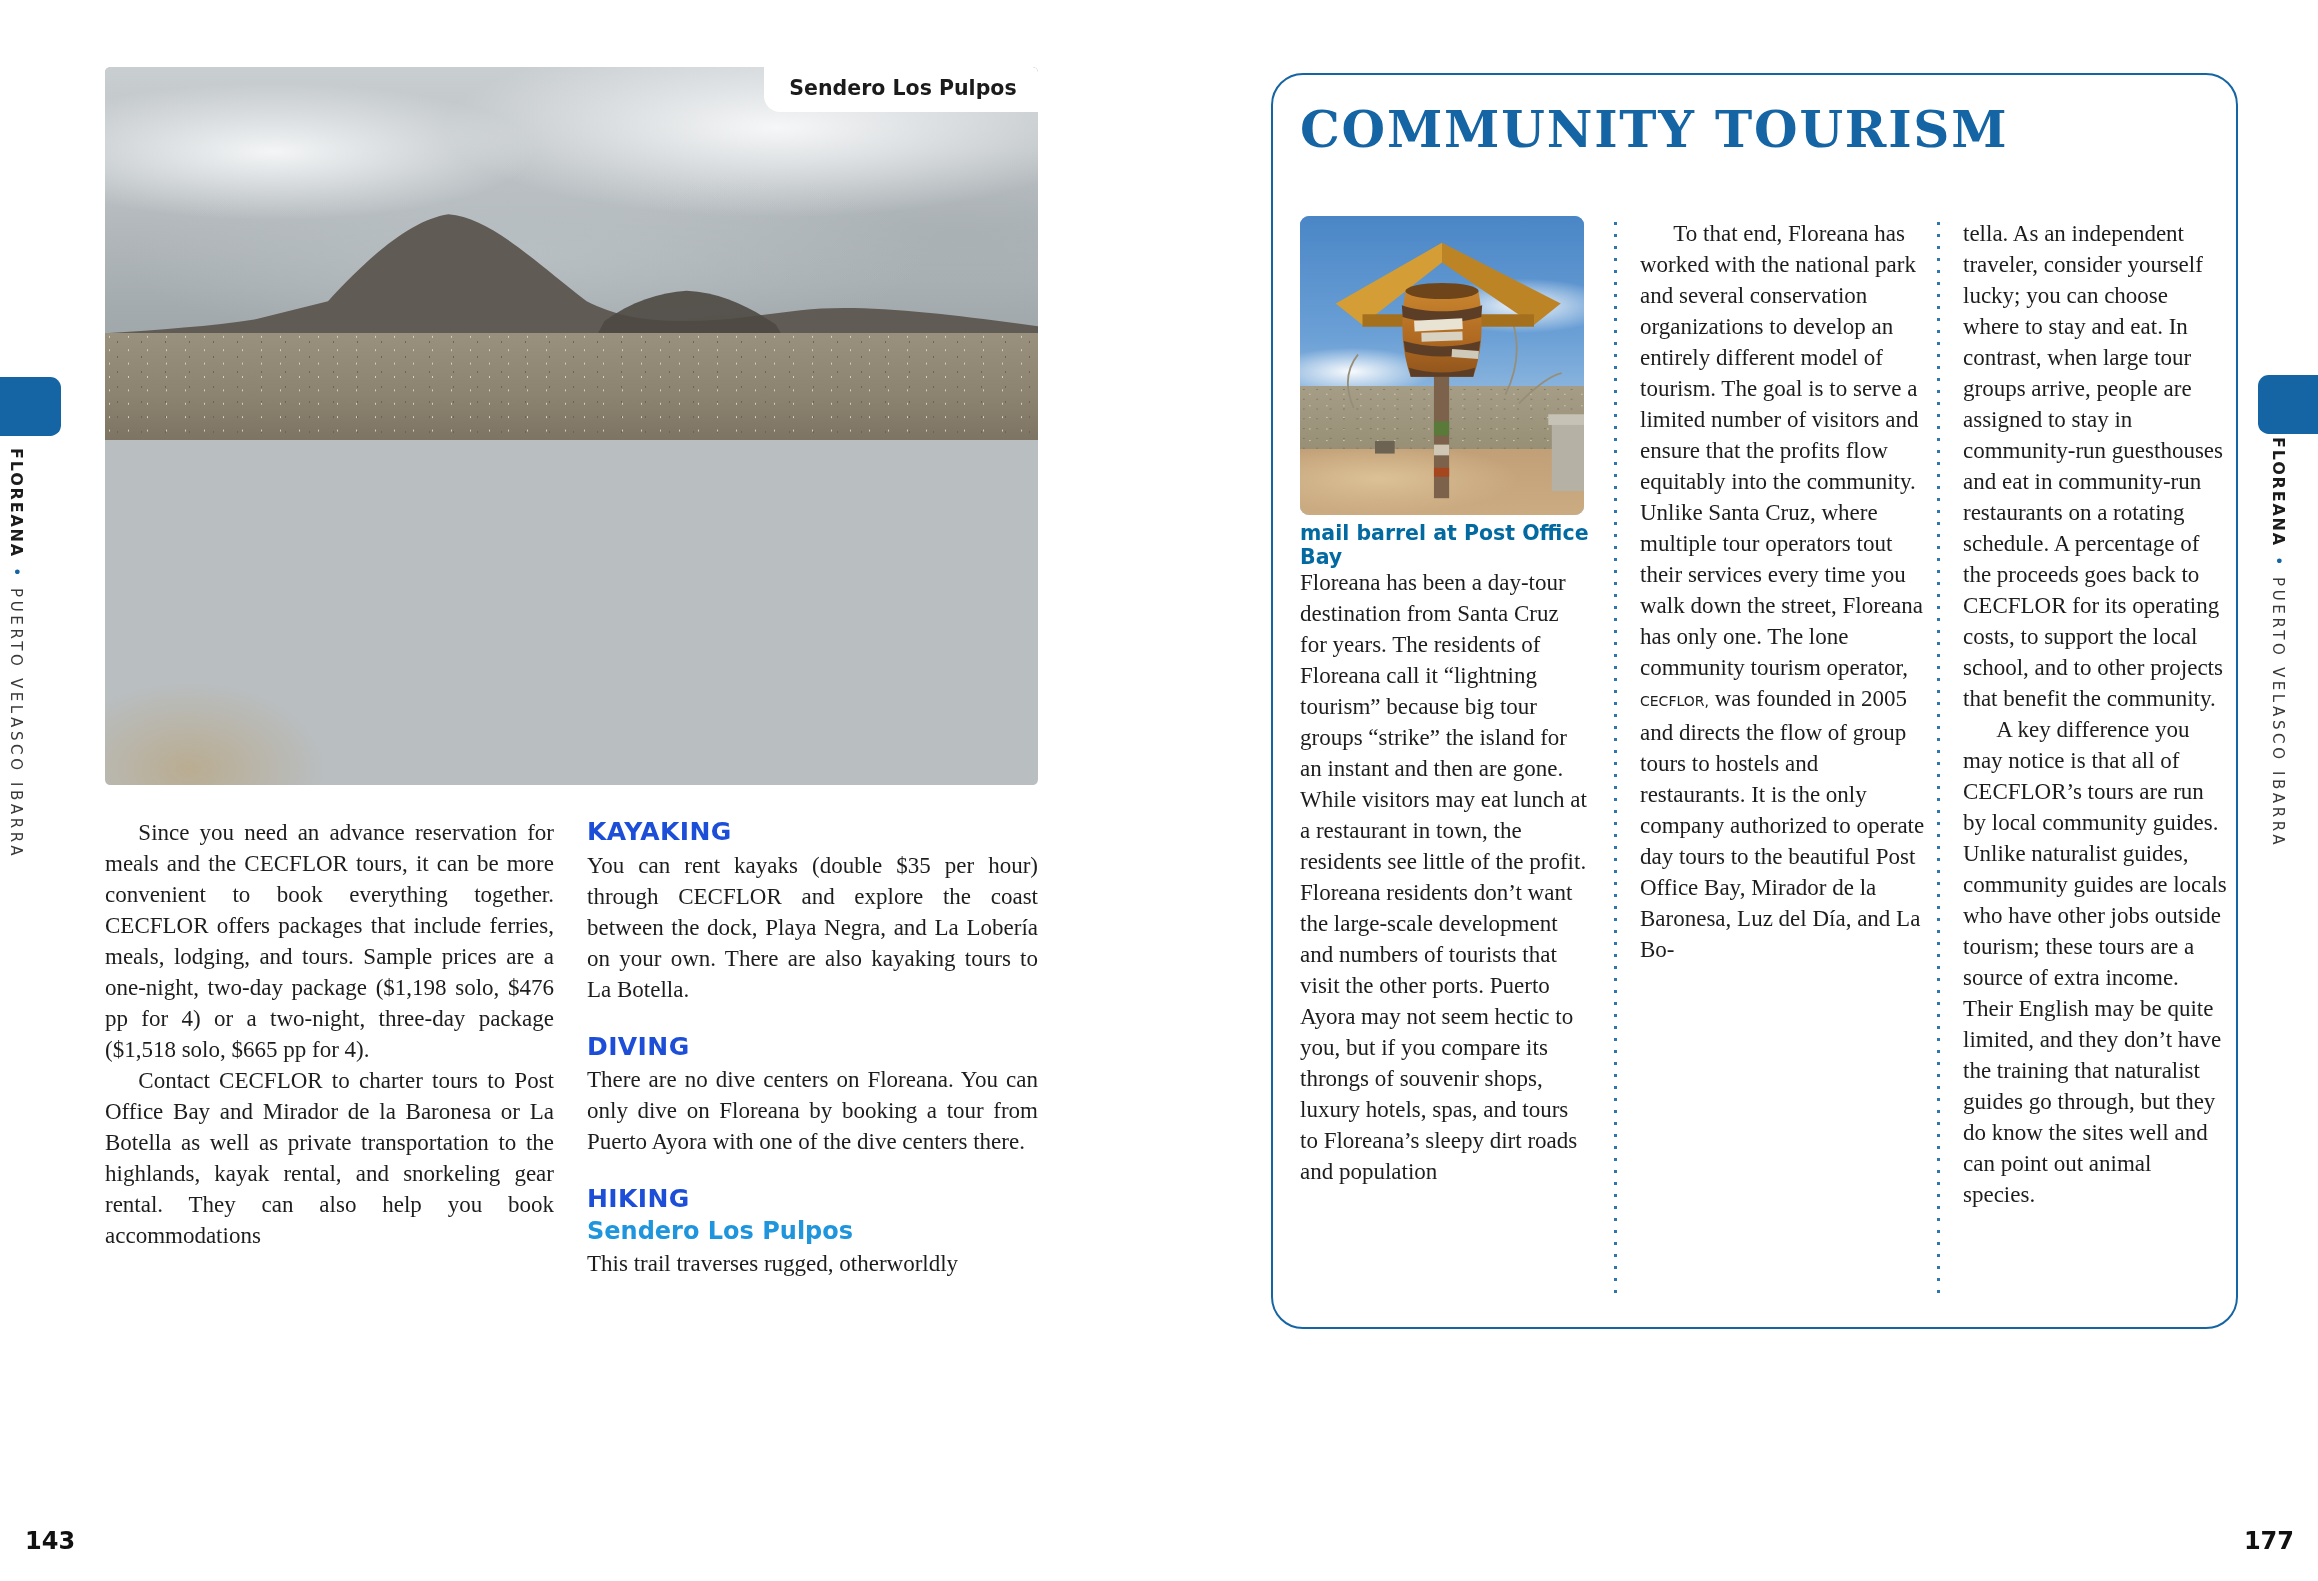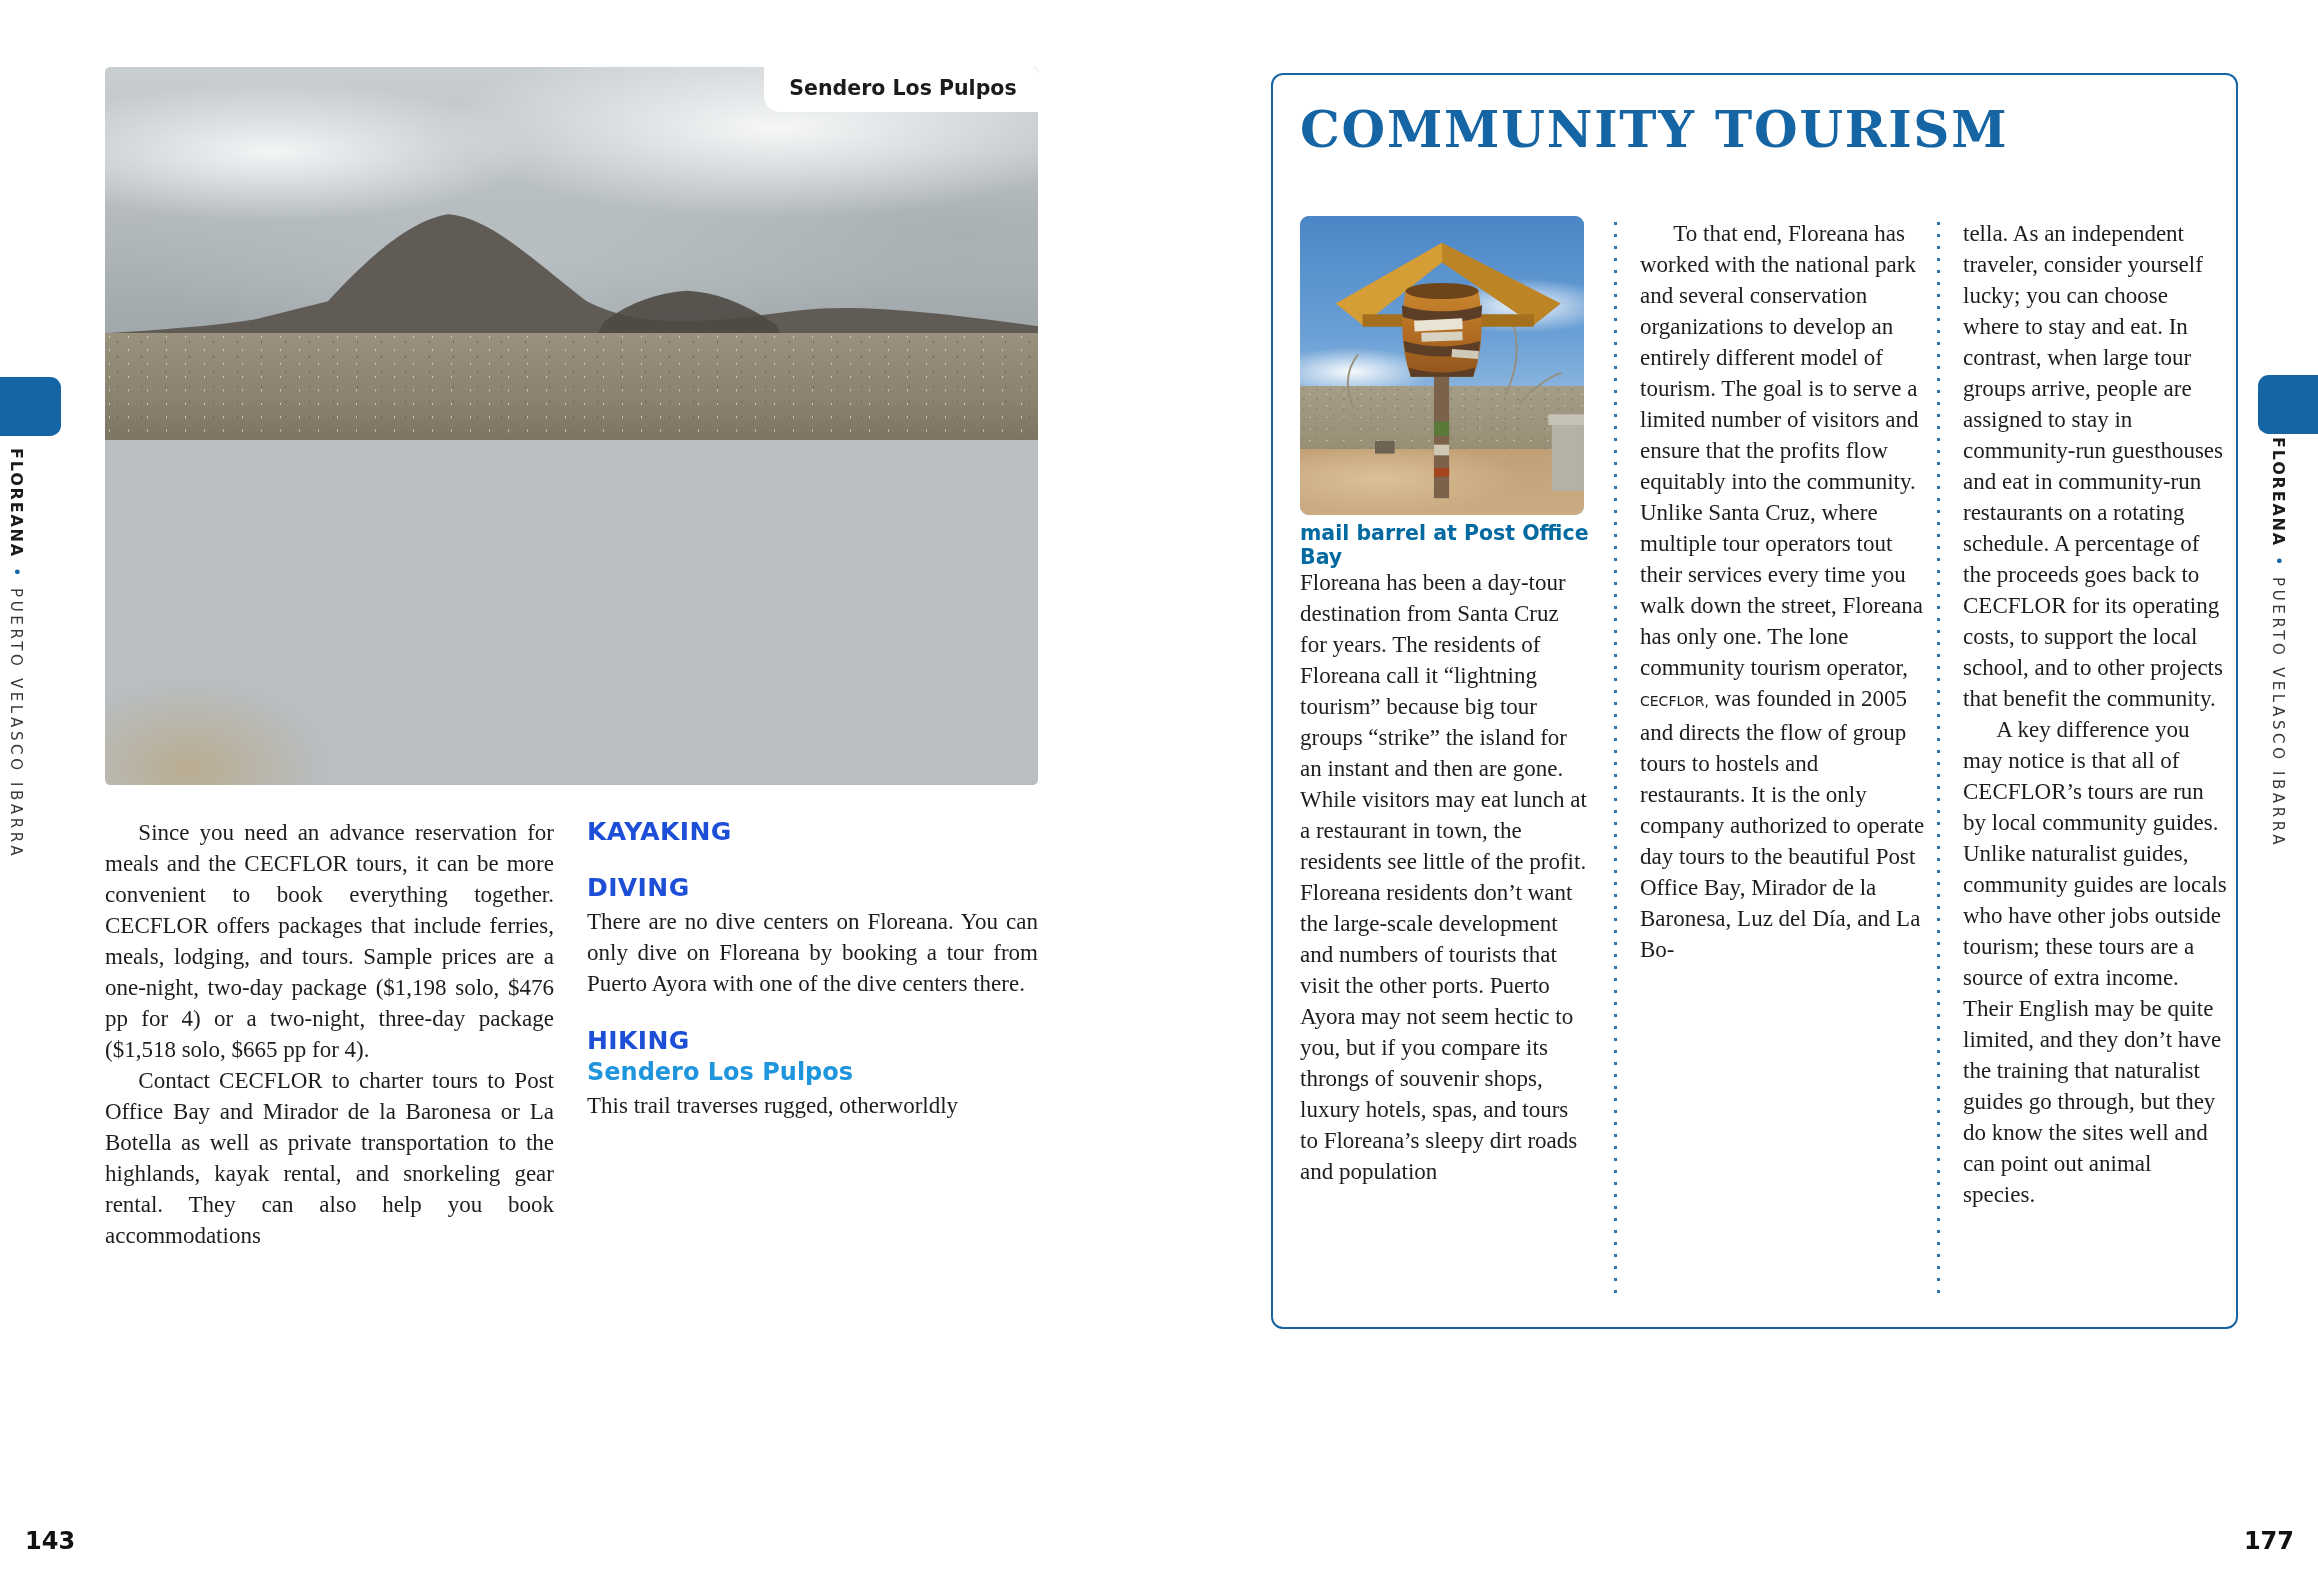--- a/index.html
+++ b/index.html
@@ -64,21 +64,21 @@
   .col1{left:105px;}
   .col2{left:587px;width:451px;}
   .ind{text-indent:1.45em;}
   .h-rec{font:700 30px "DejaVu Sans",sans-serif;color:#d8486e;margin:23px 0 3.6px 0;text-align:left;}
   .h-act{font:700 25px "DejaVu Sans",sans-serif;color:#1d4ed8;letter-spacing:0.4px;margin:0 0 3.6px 0;text-align:left;}
   .h-act.gap{margin-top:27px;}
   .h-trail{font:700 24px "DejaVu Sans",sans-serif;color:#1e95dc;margin:1.8px 0 3.6px 0;text-align:left;}
 
   
   .ct-box{position:absolute;left:1271px;top:73px;width:967px;height:1256px;box-sizing:border-box;
-          border:2.7px solid #1565a4;border-radius:12px;background:#fff;}
+          border:2.7px solid #1565a4;border-radius:32px;background:#fff;}
   .ct-title{position:absolute;left:27px;top:25px;font-family:"DejaVu Serif",serif;font-weight:700;
             font-size:50px;letter-spacing:1.8px;color:#1565a4;white-space:nowrap;}
   .ct-col{position:absolute;top:143px;font-size:23px;line-height:31px;color:#1d1d1d;text-align:left;}
   .ct-col p{margin:0;}
   .ct-colA{left:27px;width:287px;top:492px;}
   .ct-colB{left:367px;width:287px;}
   .ct-colC{left:690px;width:266px;}
   .dotted-v{position:absolute;width:4.5px;top:143px;height:1081px;
     background-image:radial-gradient(circle 2.1px at 2.2px 5.4px, #2f76ad 78%, rgba(47,118,173,0) 82%);
     background-size:4.5px 12px;background-repeat:repeat-y;}
@@ -131,20 +131,21 @@
     <div class="trail-caption">Sendero Los Pulpos</div>
   </div>
 
   <div class="colL col1">
     <p class="ind">Since you need an advance reservation for meals and the CECFLOR tours, it can be more convenient to book everything together. CECFLOR offers packages that include ferries, meals, lodging, and tours. Sample prices are a one-night, two-day package ($1,198 solo, $476 pp for 4) or a two-night, three-day package ($1,518 solo, $665 pp for 4).</p>
     <p class="ind">Contact CECFLOR to charter tours to Post Office Bay and Mirador de la Baronesa or La Botella as well as private transportation to the highlands, kayak rental, and snorkeling gear rental. They can also help you book accommodations</p>
   </div>
 
   <div class="colL col2">
     <div class="h-act">KAYAKING</div>
+    <p>You can rent kayaks (double $35 per hour) through CECFLOR and explore the coast between the dock, Playa Negra, and La Lobería on your own. There are also kayaking tours to La Botella.</p>
     <div class="h-act gap">DIVING</div>
     <p>There are no dive centers on Floreana. You can only dive on Floreana by booking a tour from Puerto Ayora with one of the dive centers there.</p>
     <div class="h-act gap">HIKING</div>
     <div class="h-trail">Sendero Los Pulpos</div>
     <p>This trail traverses rugged, otherworldly</p>
   </div>
 
   <div class="pagenum pagenum-l">143</div>
 
   <div class="ct-box">

